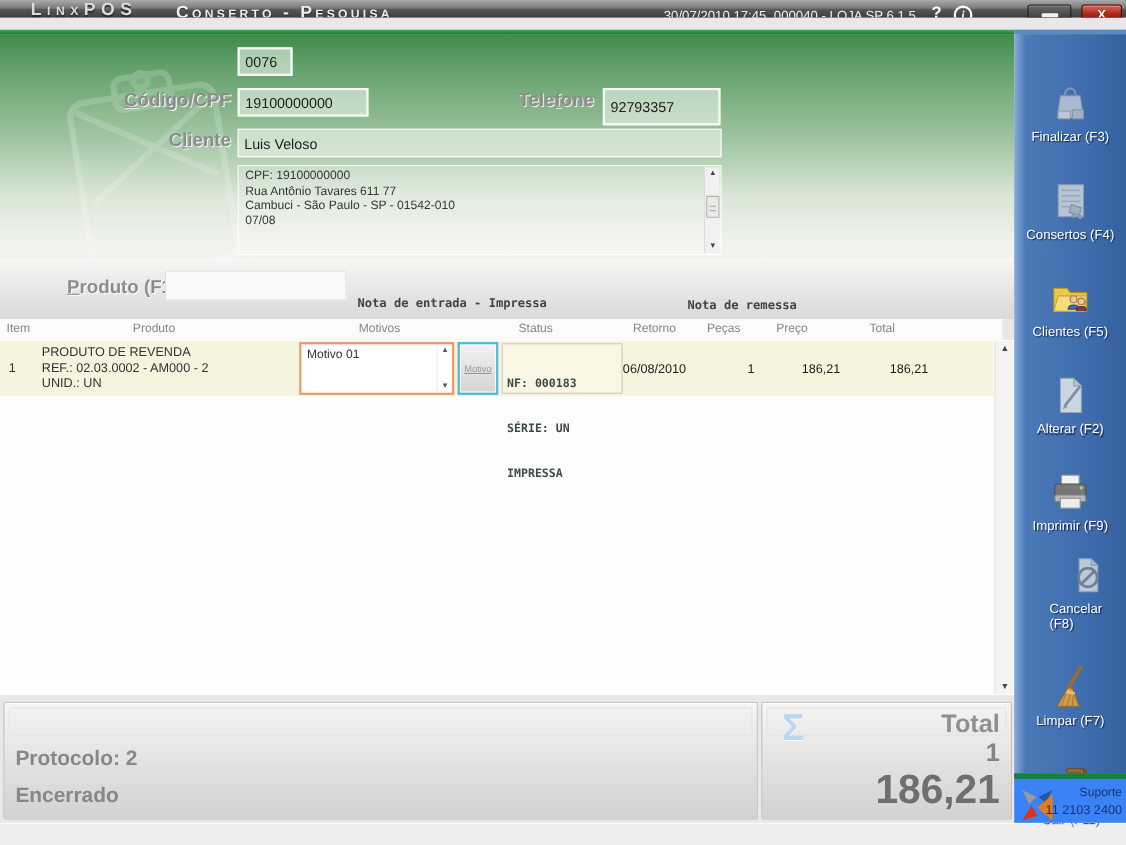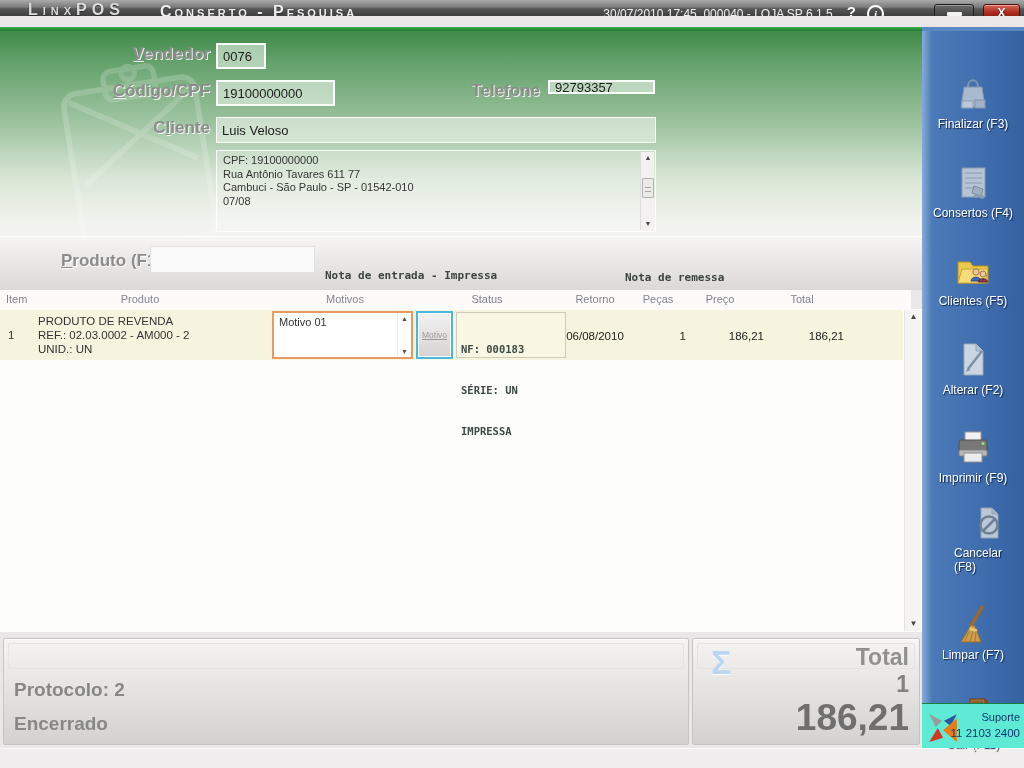--- a/index.html
+++ b/index.html
@@ -113,22 +113,22 @@
 
   .bottom-strip { position:absolute; left:0; top:748px; width:1024px; height:20px; background:#efedee;
     border-top:1px solid #fbfbfb; }
 
   
   .sidebar { position:absolute; left:922px; top:31px; width:102px; height:672px;
     background:linear-gradient(to right,#87abd8,#4c7ab8 10%,#3d6aab 70%,#35619f); }
   .side-btn { position:absolute; left:0; width:102px; height:80px; display:flex; flex-direction:column;
     align-items:center; justify-content:flex-end; cursor:pointer; }
   .side-label { font-size:12px; color:#fff; margin-top:1px; text-shadow:1px 1px 1px rgba(15,35,75,.95); }
-  .support-panel { position:absolute; left:922px; top:703px; width:102px; height:45px; background:#5eead4;
-    border-top:1px solid #15803d; }
+  .support-panel { position:absolute; left:922px; top:703px; width:102px; height:45px; background:#3b82f6;
+    border-top:5px solid #15803d; }
   .support-logo { position:absolute; left:3px; top:6px; }
   .sup-text { position:absolute; right:4px; top:5px; text-align:right; color:#16366e; line-height:16px; }
   .sup-l1 { font-size:11px; } .sup-l2 { font-size:11.5px; }
 
   u { text-decoration:underline; }
 </style>
 </head>
 <body>
 
 <div id="app">
@@ -153,27 +153,26 @@
   <div class="form-area">
     <svg class="watermark" width="200" height="210" viewBox="0 0 160 190" opacity="0.20">
       <g transform="rotate(-9 80 95)" fill="rgba(255,255,255,0.25)" stroke="#ffffff" stroke-width="5">
         <rect x="15" y="25" width="120" height="145" rx="12"></rect>
         <rect x="54" y="10" width="46" height="26" rx="7"></rect>
         <circle cx="77" cy="14" r="6"></circle>
         <path d="M20 32 L128 100 M128 38 L24 108" fill="none"></path>
       </g>
     </svg>
 
-    <div class="glabel" style="left:10px; top:13px;"><u>V</u>endedor</div>
     <input class="ginput" style="left: 216px; top: 12px; width: 50px; height: 26px;" value="0076">
 
     <div class="glabel" style="left:10px; top:50px;"><u>C</u>ódigo/CPF</div>
     <input class="ginput" style="left: 216px; top: 49px; width: 119px; height: 26px;" value="19100000000">
     <div class="glabel" style="left:340px; top:50px;">Tele<u>f</u>one</div>
-    <input class="ginput" style="left: 548px; top: 49px; width: 107px; height: 14px;" value="92793357">
+    <input class="ginput" style="left: 548px; top: 49px; width: 107px; height: 34px;" value="92793357">
 
     <div class="glabel" style="left:10px; top:87px;">C<u>l</u>iente</div>
     <input class="ginput" style="left: 216px; top: 86px; width: 440px; height: 26px; border-width: 1px;" value="Luis Veloso">
 
     <div class="details-box">
       <div class="details-text">
         <div>CPF: 19100000000</div>
         <div>Rua Antônio Tavares 611 77</div>
         <div>Cambuci - São Paulo - SP - 01542-010</div>
         <div>07/08</div>

